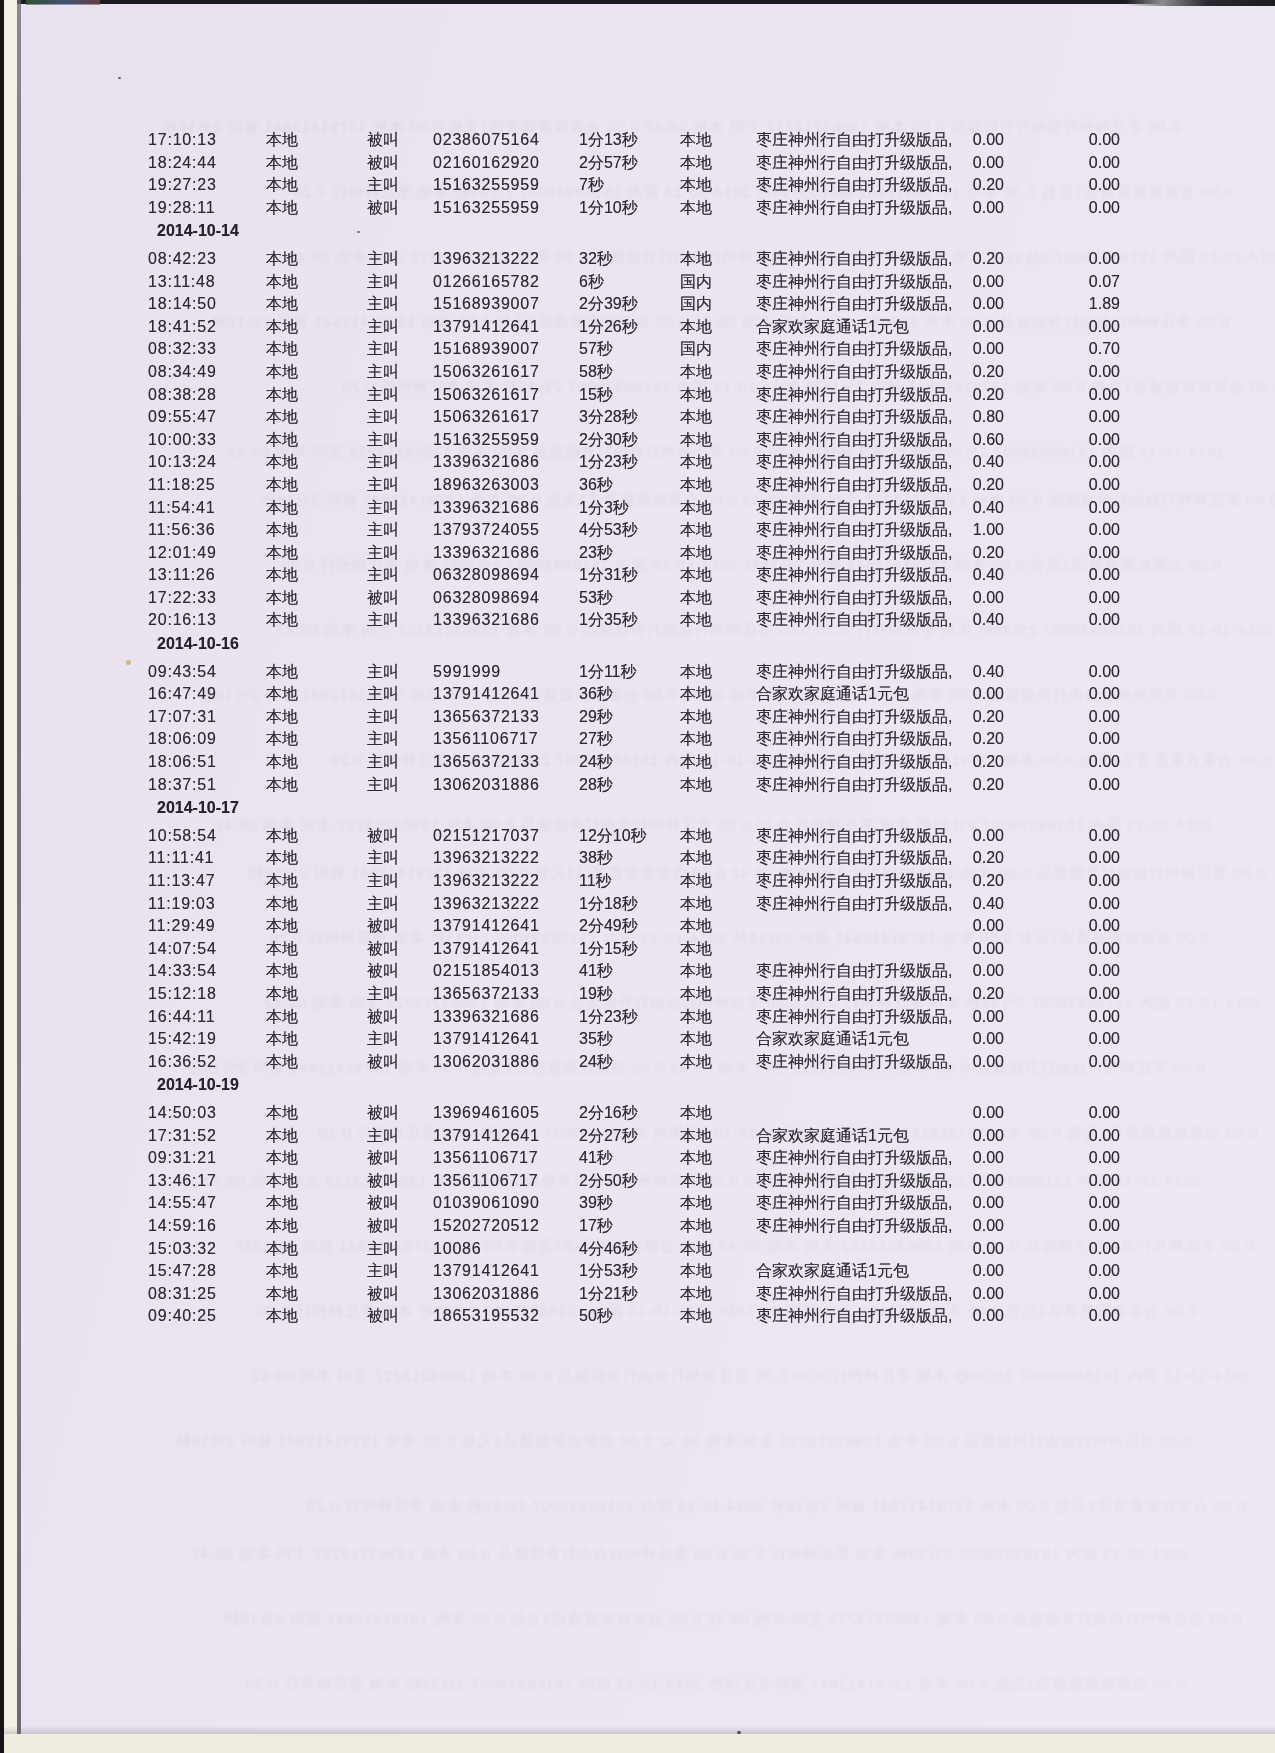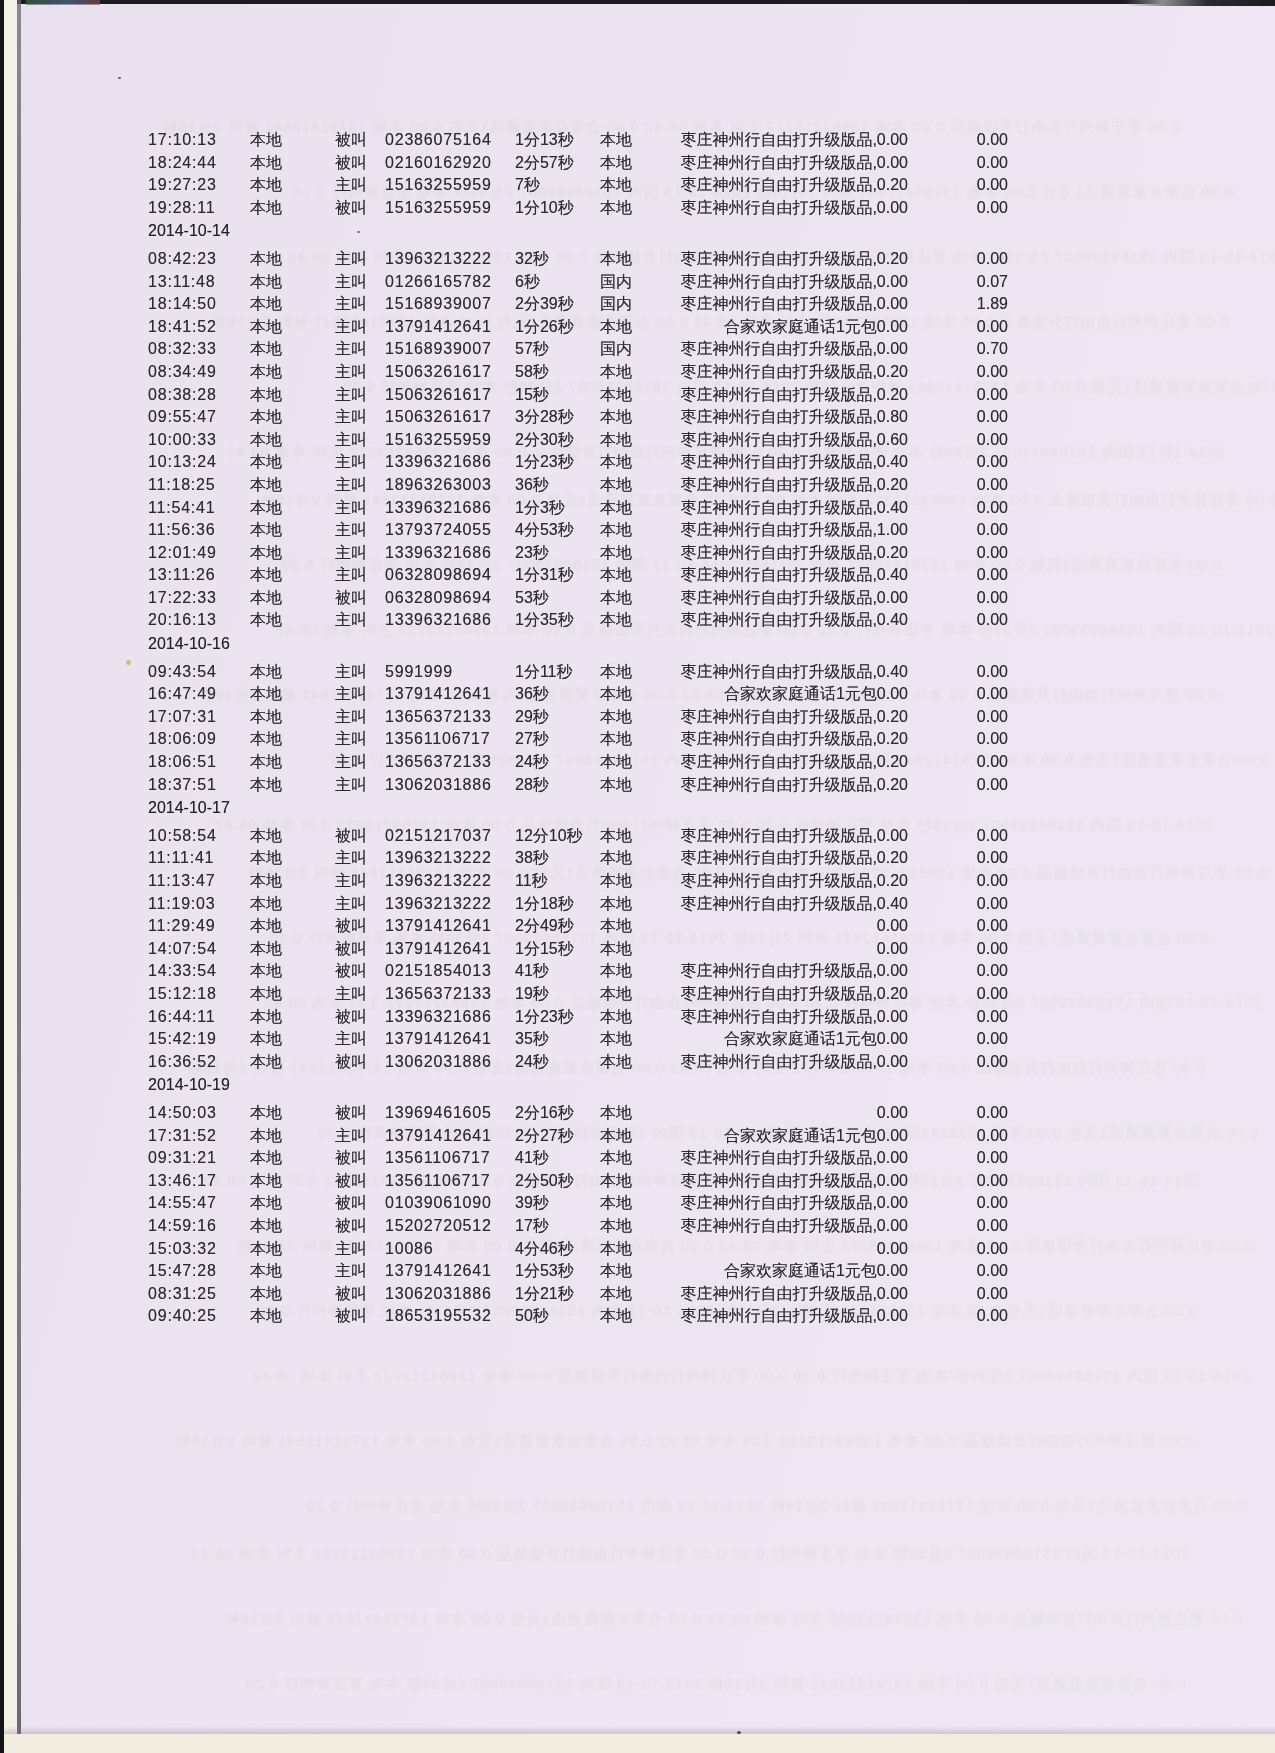--- a/index.html
+++ b/index.html
@@ -22,25 +22,25 @@
   .strip-bottom-shadow{position:absolute;left:4px;right:0;bottom:19px;height:8px;
     background:linear-gradient(180deg,rgba(120,110,130,0),rgba(120,110,130,.28));}
   
   .ghost-layer{position:absolute;left:0;top:0;width:100%;height:100%;pointer-events:none;}
   .ghost-line{position:absolute;width:1150px;transform:scaleX(-1);color:#66825e;
     opacity:.085;filter:blur(1.1px);font-size:15px;white-space:nowrap;letter-spacing:1px;}
   
   .table{position:absolute;left:148px;top:129px;width:860px;color:#2b2b30;font-size:16px;
     text-shadow:0 0 .6px rgba(43,43,48,.55);}
   .row{display:grid;grid-template-columns:102px 85px 50px 130px 85px 60px 248px 100px;
-    height:22.6px;line-height:22.6px;align-items:center;white-space:nowrap;}
-  .date-row{display:block;font-weight:normal;color:#232329;margin:1px 0 5px 0;}
+    height:22.6px;line-height:22.6px;align-items:center;white-space:nowrap;gap:16px;}
+  .date-row{display:block;font-weight:bold;color:#232329;margin:1px 0 5px 9px;}
   .cell{overflow:visible;}
   .num{letter-spacing:.8px;}
-  .plan{display:flex;justify-content:flex-end;}
+  .plan{display:flex;justify-content:space-between;}
   .plan .fee{text-align:right;}
   .fee2{text-align:right;}
   .speck{position:absolute;border-radius:50%;}
 </style>
 </head>
 <body>
 
 <div class="page">
   <div class="ghost-layer" id="ghost-layer">
       <div class="ghost-line" style="top: 118px; left: 30px;">0.00  枣庄神州行自由打升级版品 0.00 本地 13963213222 主叫 本地 08:42   0.00  合家欢家庭通话1元包 0.00 本地 13791412641 被叫 2分16秒</div>

